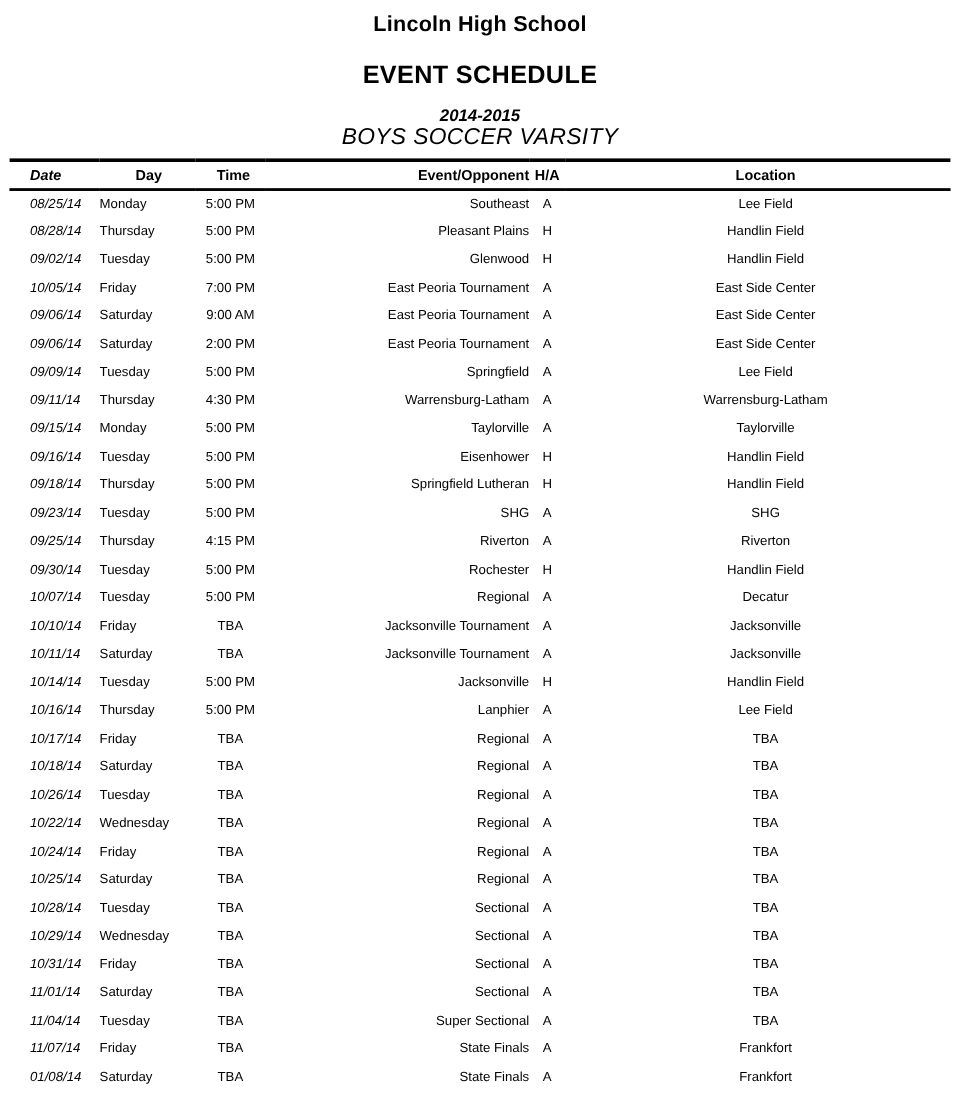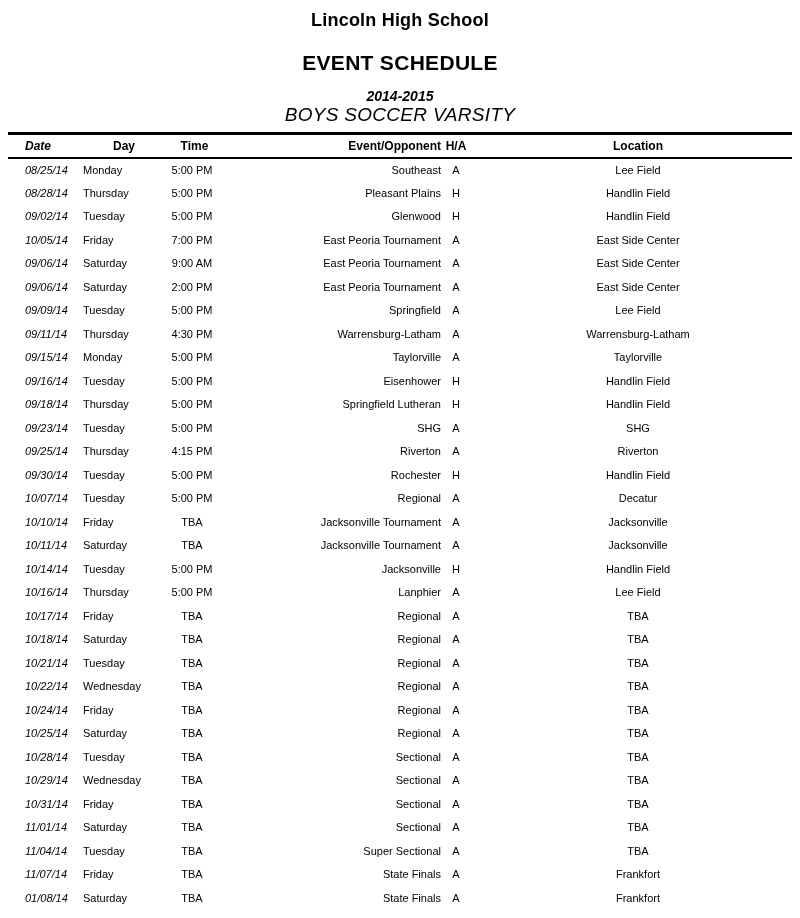--- a/index.html
+++ b/index.html
@@ -245,21 +245,21 @@
         </tr>
         <tr>
           <td class="col-date">10/18/14</td>
           <td class="col-day">Saturday</td>
           <td class="col-time">TBA</td>
           <td class="col-event">Regional</td>
           <td class="col-ha">A</td>
           <td class="col-location">TBA</td>
         </tr>
         <tr>
-          <td class="col-date">10/21/14</td>
+          <td class="col-date">10/26/14</td>
           <td class="col-day">Tuesday</td>
           <td class="col-time">TBA</td>
           <td class="col-event">Regional</td>
           <td class="col-ha">A</td>
           <td class="col-location">TBA</td>
         </tr>
         <tr>
           <td class="col-date">10/22/14</td>
           <td class="col-day">Wednesday</td>
           <td class="col-time">TBA</td>

